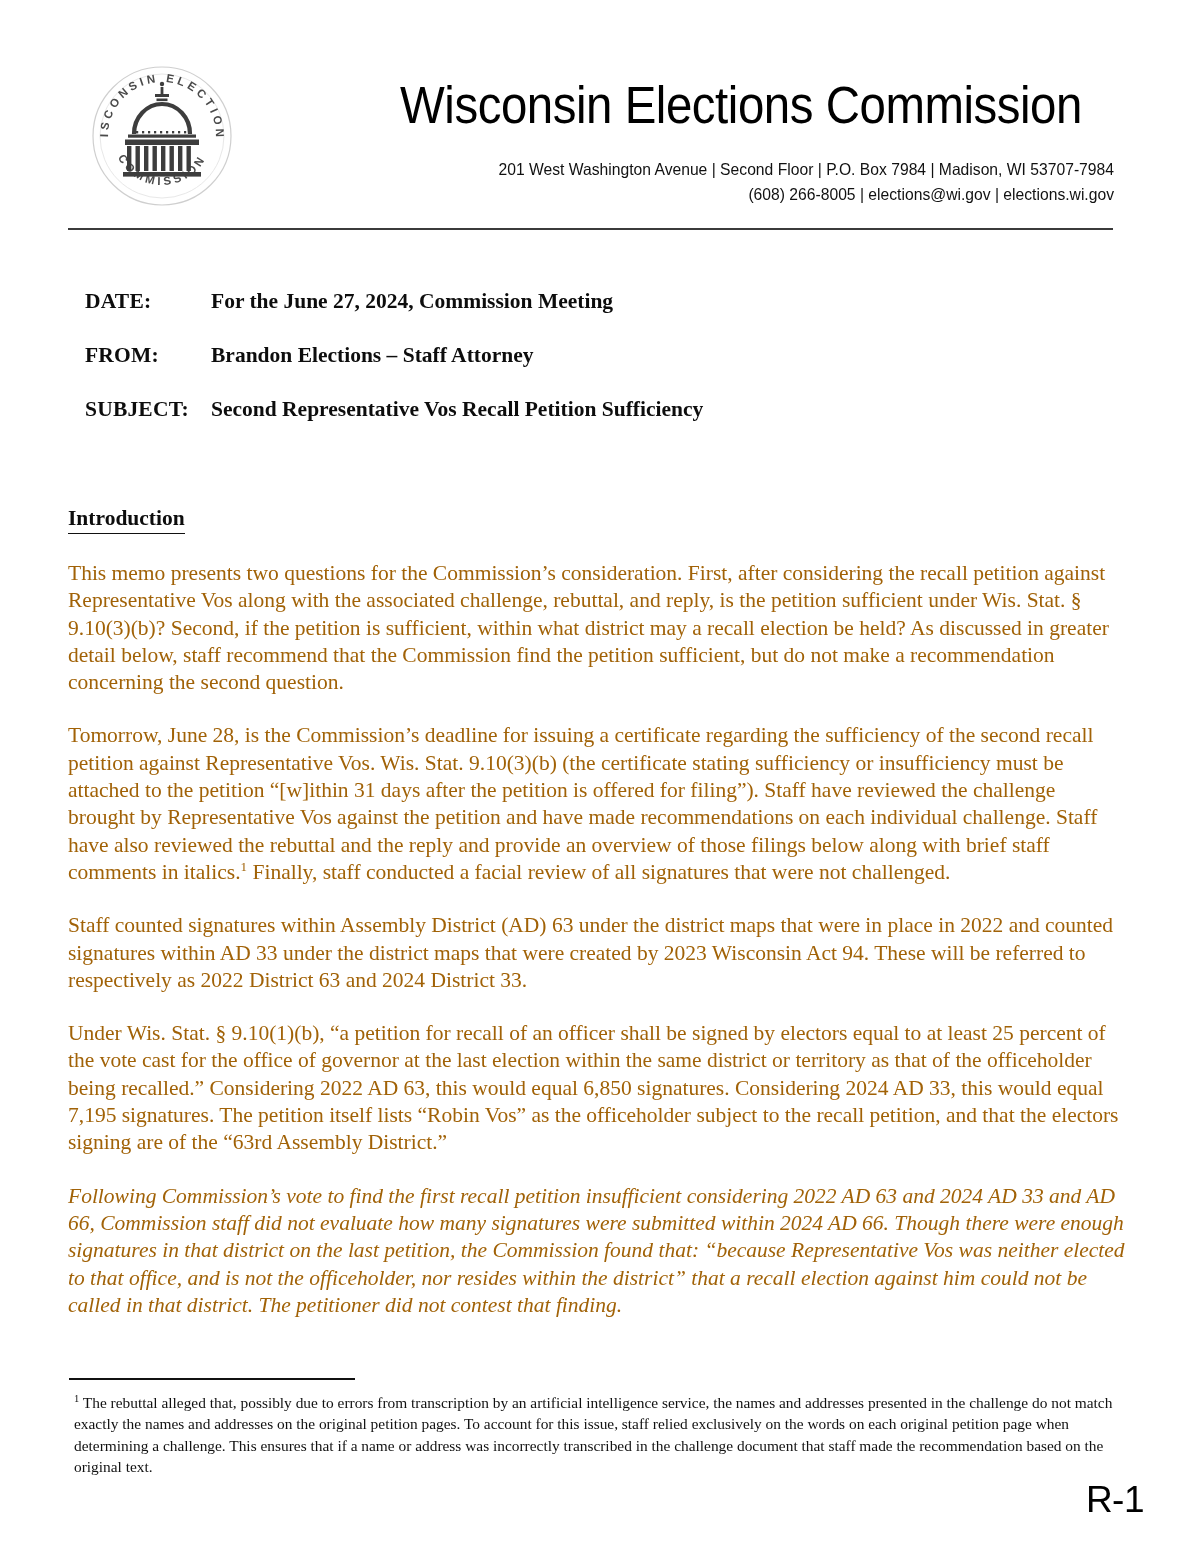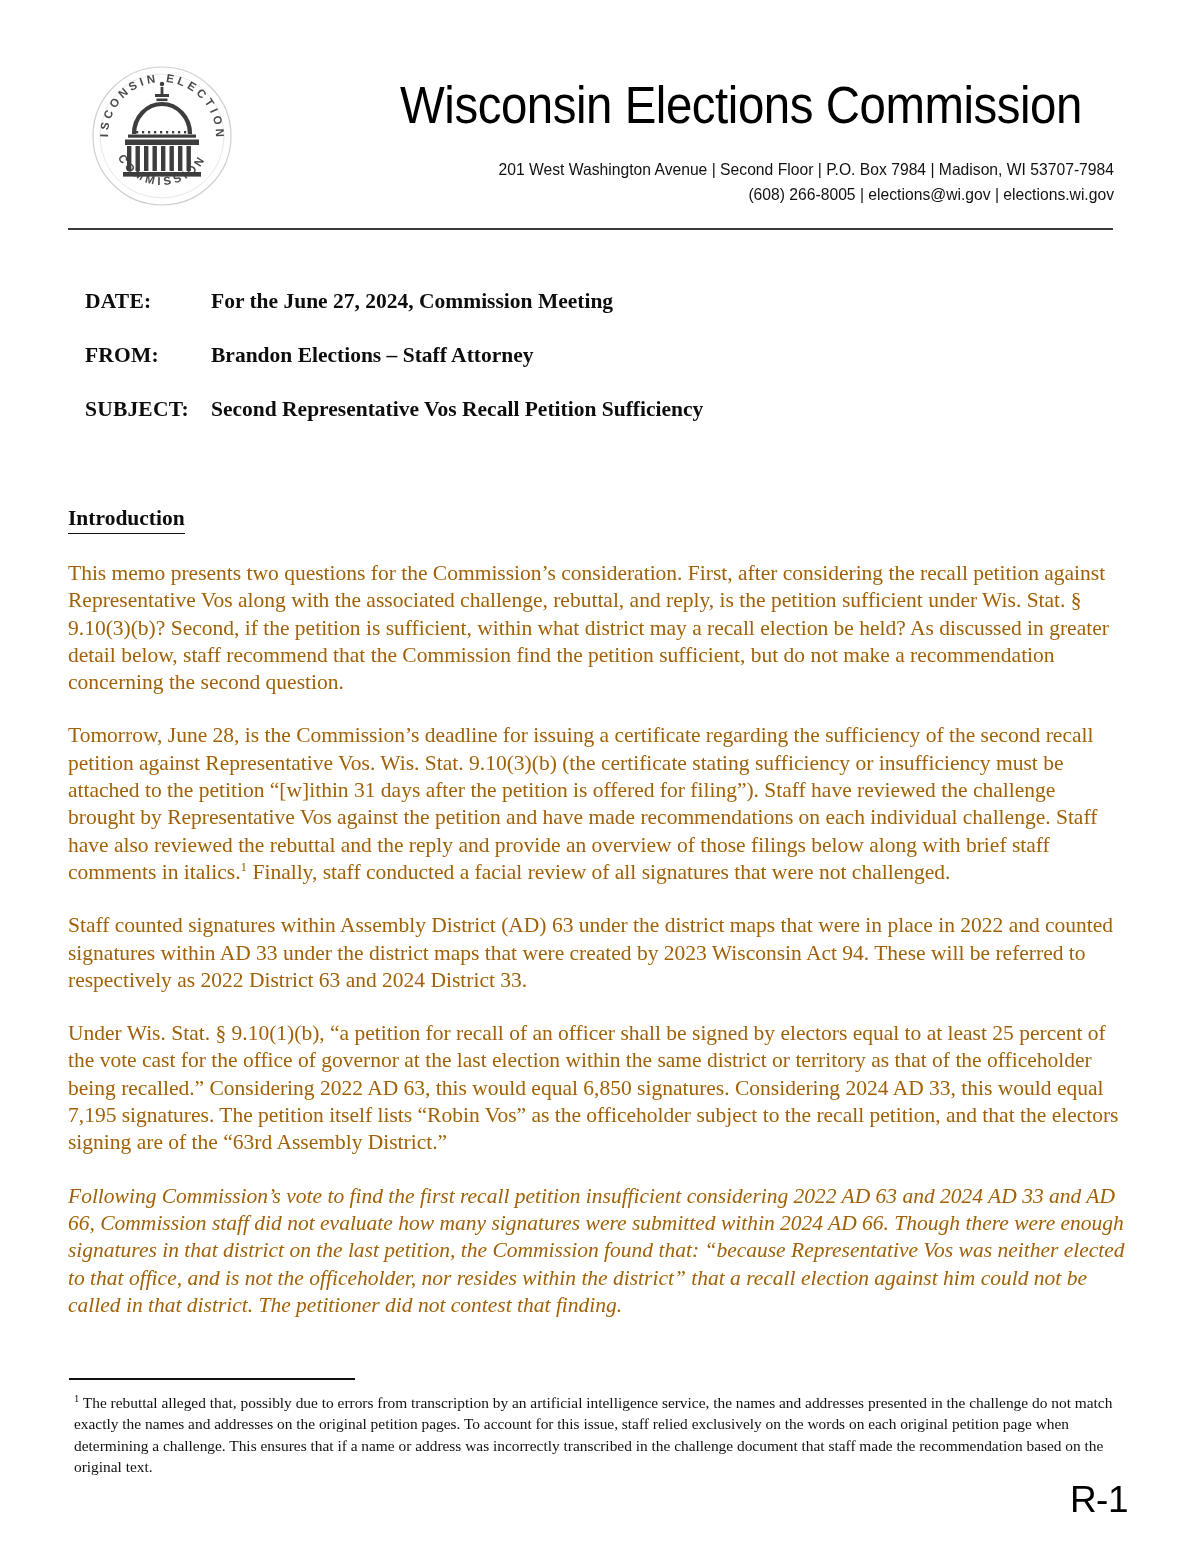--- a/index.html
+++ b/index.html
@@ -165,21 +165,21 @@
   }
   .footnote sup {
     font-size: 10.5px;
     vertical-align: super;
     line-height: 0;
   }
 
   
   .page-number {
     position: absolute;
-    left: 0;
+    left: 16px;
     top: 1478px;
     width: 1128px;
     text-align: right;
     font-family: "Liberation Sans", "DejaVu Sans", sans-serif;
     font-size: 37px;
     line-height: 44px;
     color: #000;
     letter-spacing: -0.5px;
   }
 </style>

